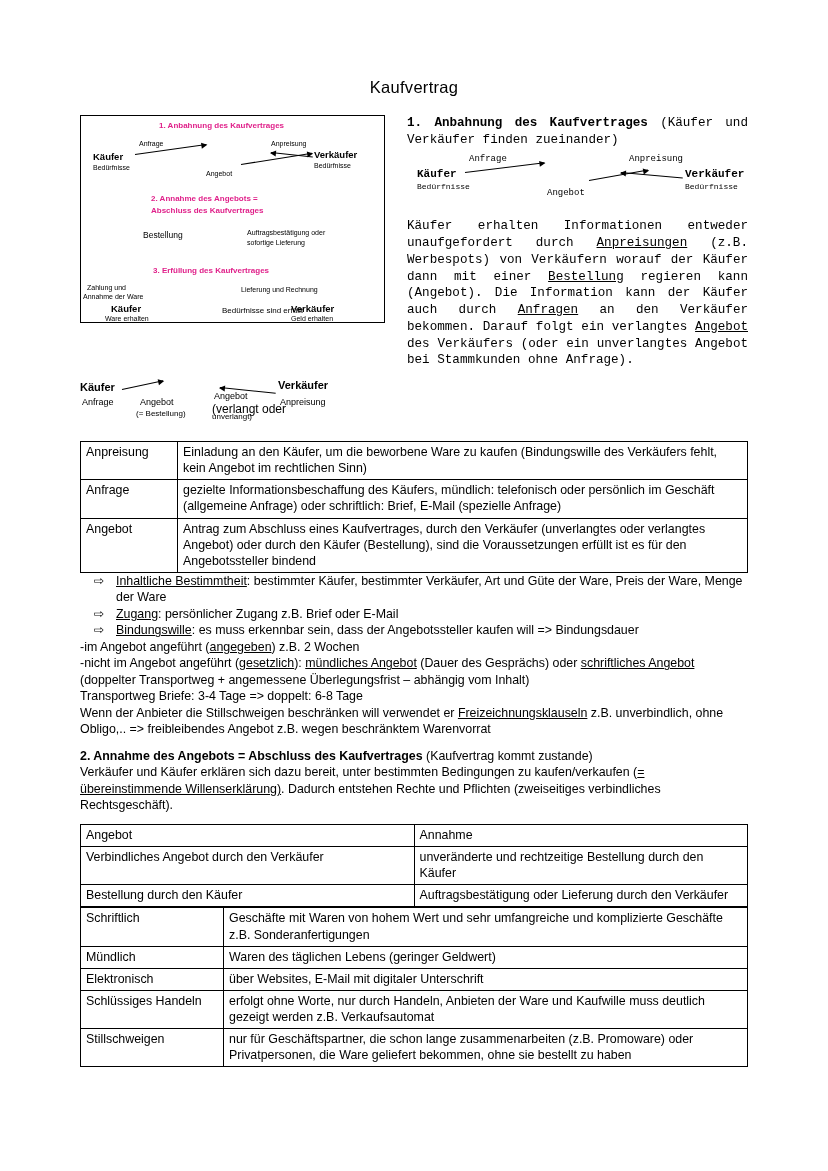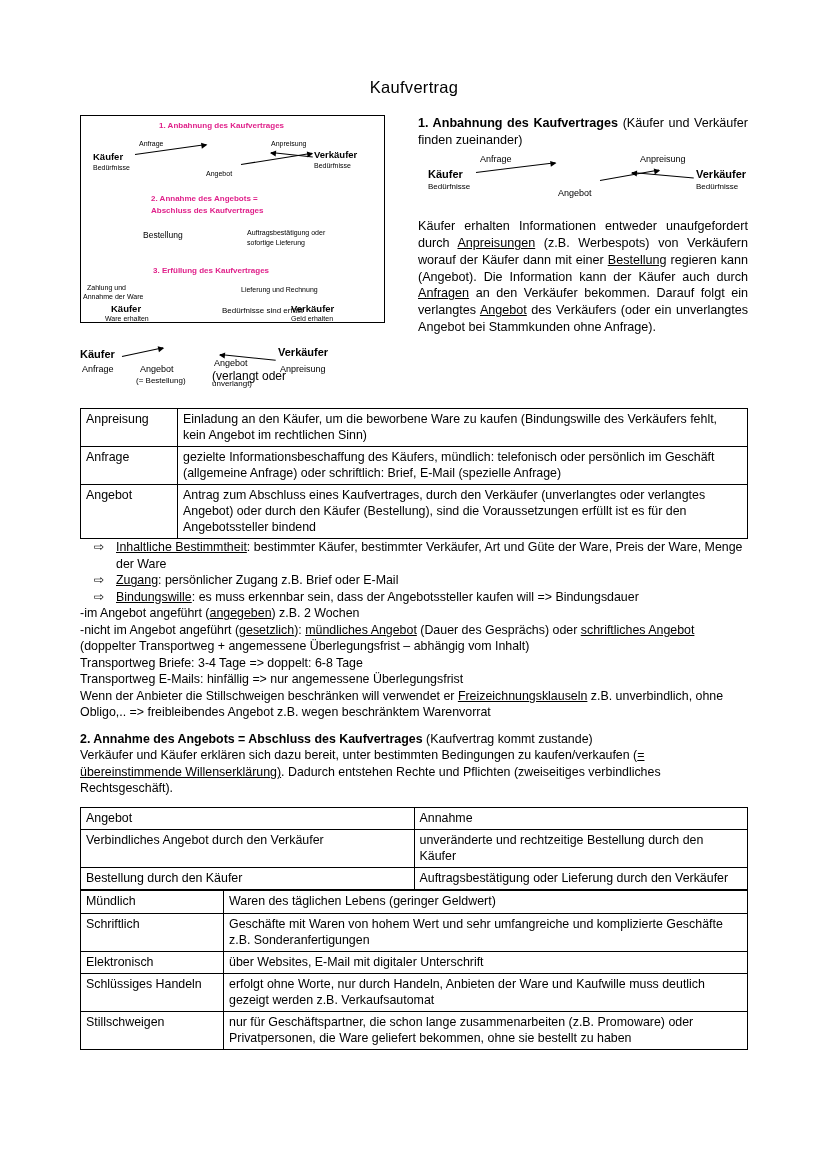--- a/index.html
+++ b/index.html
@@ -69,25 +69,26 @@
   }
   .arrow.rev:after {
     content: "";
     left: -1px;
     right: auto;
     border-left: none;
     border-right: 6px solid #000;
   }
 
   .right-col {
-    margin-left: 33px;
+    margin-left: 22px;
     flex: 1 1 auto;
     font-size: 12.6px;
     line-height: 1.33;
     text-align: justify;
+    font-family: Liberation Mono, monospace;
   }
   .right-col p { margin: 0 0 2px 0; }
   .right-col .lead { font-weight: bold; }
   .mini-diagram {
     position: relative;
     height: 60px;
     margin: 6px 0 4px 0;
   }
   .u { text-decoration: underline; }
 
@@ -256,21 +257,20 @@
     <div class="bullet">
       <div class="ar">⇨</div>
       <div class="tx"><span class="u">Bindungswille</span><span>: es muss erkennbar sein, dass der Angebotssteller kaufen will =&gt; Bindungsdauer</span></div>
     </div>
 
     <p><span>-im Angebot angeführt (</span><span class="u">angegeben</span><span>) z.B. 2 Wochen</span></p>
 
     <p><span>-nicht im Angebot angeführt (</span><span class="u">gesetzlich</span><span>): </span><span class="u">mündliches Angebot</span><span> (Dauer des Gesprächs) oder </span><span class="u">schriftliches Angebot</span><span> (doppelter Transportweg + angemessene Überlegungsfrist – abhängig vom Inhalt)</span></p>
 
     <p class="indent1">Transportweg Briefe: 3-4 Tage =&gt; doppelt: 6-8 Tage</p>
-    <p class="indent1">Transportweg E-Mails: hinfällig =&gt; nur angemessene Überlegungsfrist</p>
 
     <p><span>Wenn der Anbieter die Stillschweigen beschränken will verwendet er </span><span class="u">Freizeichnungsklauseln</span><span> z.B. unverbindlich, ohne Obligo,.. =&gt; freibleibendes Angebot z.B. wegen beschränktem Warenvorrat</span></p>
 
     <div class="spacer-10"></div>
 
     <p class="sec-head"><span>2.  Annahme des Angebots = Abschluss des Kaufvertrages</span><span style="font-weight:normal"> (Kaufvertrag kommt zustande)</span></p>
 
     <p><span>Verkäufer und Käufer erklären sich dazu bereit, unter bestimmten Bedingungen zu kaufen/verkaufen (</span><span class="u">= übereinstimmende Willenserklärung)</span><span>. Dadurch entstehen Rechte und Pflichten (zweiseitiges verbindliches Rechtsgeschäft).</span></p>
 
     <div class="spacer-10"></div>
@@ -290,28 +290,28 @@
         <td>Bestellung durch den Käufer</td>
         <td>Auftragsbestätigung oder Lieferung durch den Verkäufer</td>
       </tr>
     </tbody>
   </table>
 
 
   <table class="tbl3">
     <tbody>
       <tr>
+        <td>Schriftlich</td>
+        <td>Geschäfte mit Waren von hohem Wert und sehr umfangreiche und komplizierte Geschäfte z.B. Sonderanfertigungen</td>
+      </tr>
+      <tr>
         <td>Mündlich</td>
         <td>Waren des täglichen Lebens (geringer Geldwert)</td>
       </tr>
       <tr>
-        <td>Schriftlich</td>
-        <td>Geschäfte mit Waren von hohem Wert und sehr umfangreiche und komplizierte Geschäfte z.B. Sonderanfertigungen</td>
-      </tr>
-      <tr>
         <td>Elektronisch</td>
         <td>über Websites, E-Mail mit digitaler Unterschrift</td>
       </tr>
       <tr>
         <td>Schlüssiges Handeln</td>
         <td>erfolgt ohne Worte, nur durch Handeln, Anbieten der Ware und Kaufwille muss deutlich gezeigt werden z.B. Verkaufsautomat</td>
       </tr>
       <tr>
         <td>Stillschweigen</td>
         <td>nur für Geschäftspartner, die schon lange zusammenarbeiten (z.B. Promoware) oder Privatpersonen, die Ware geliefert bekommen, ohne sie bestellt zu haben</td>

